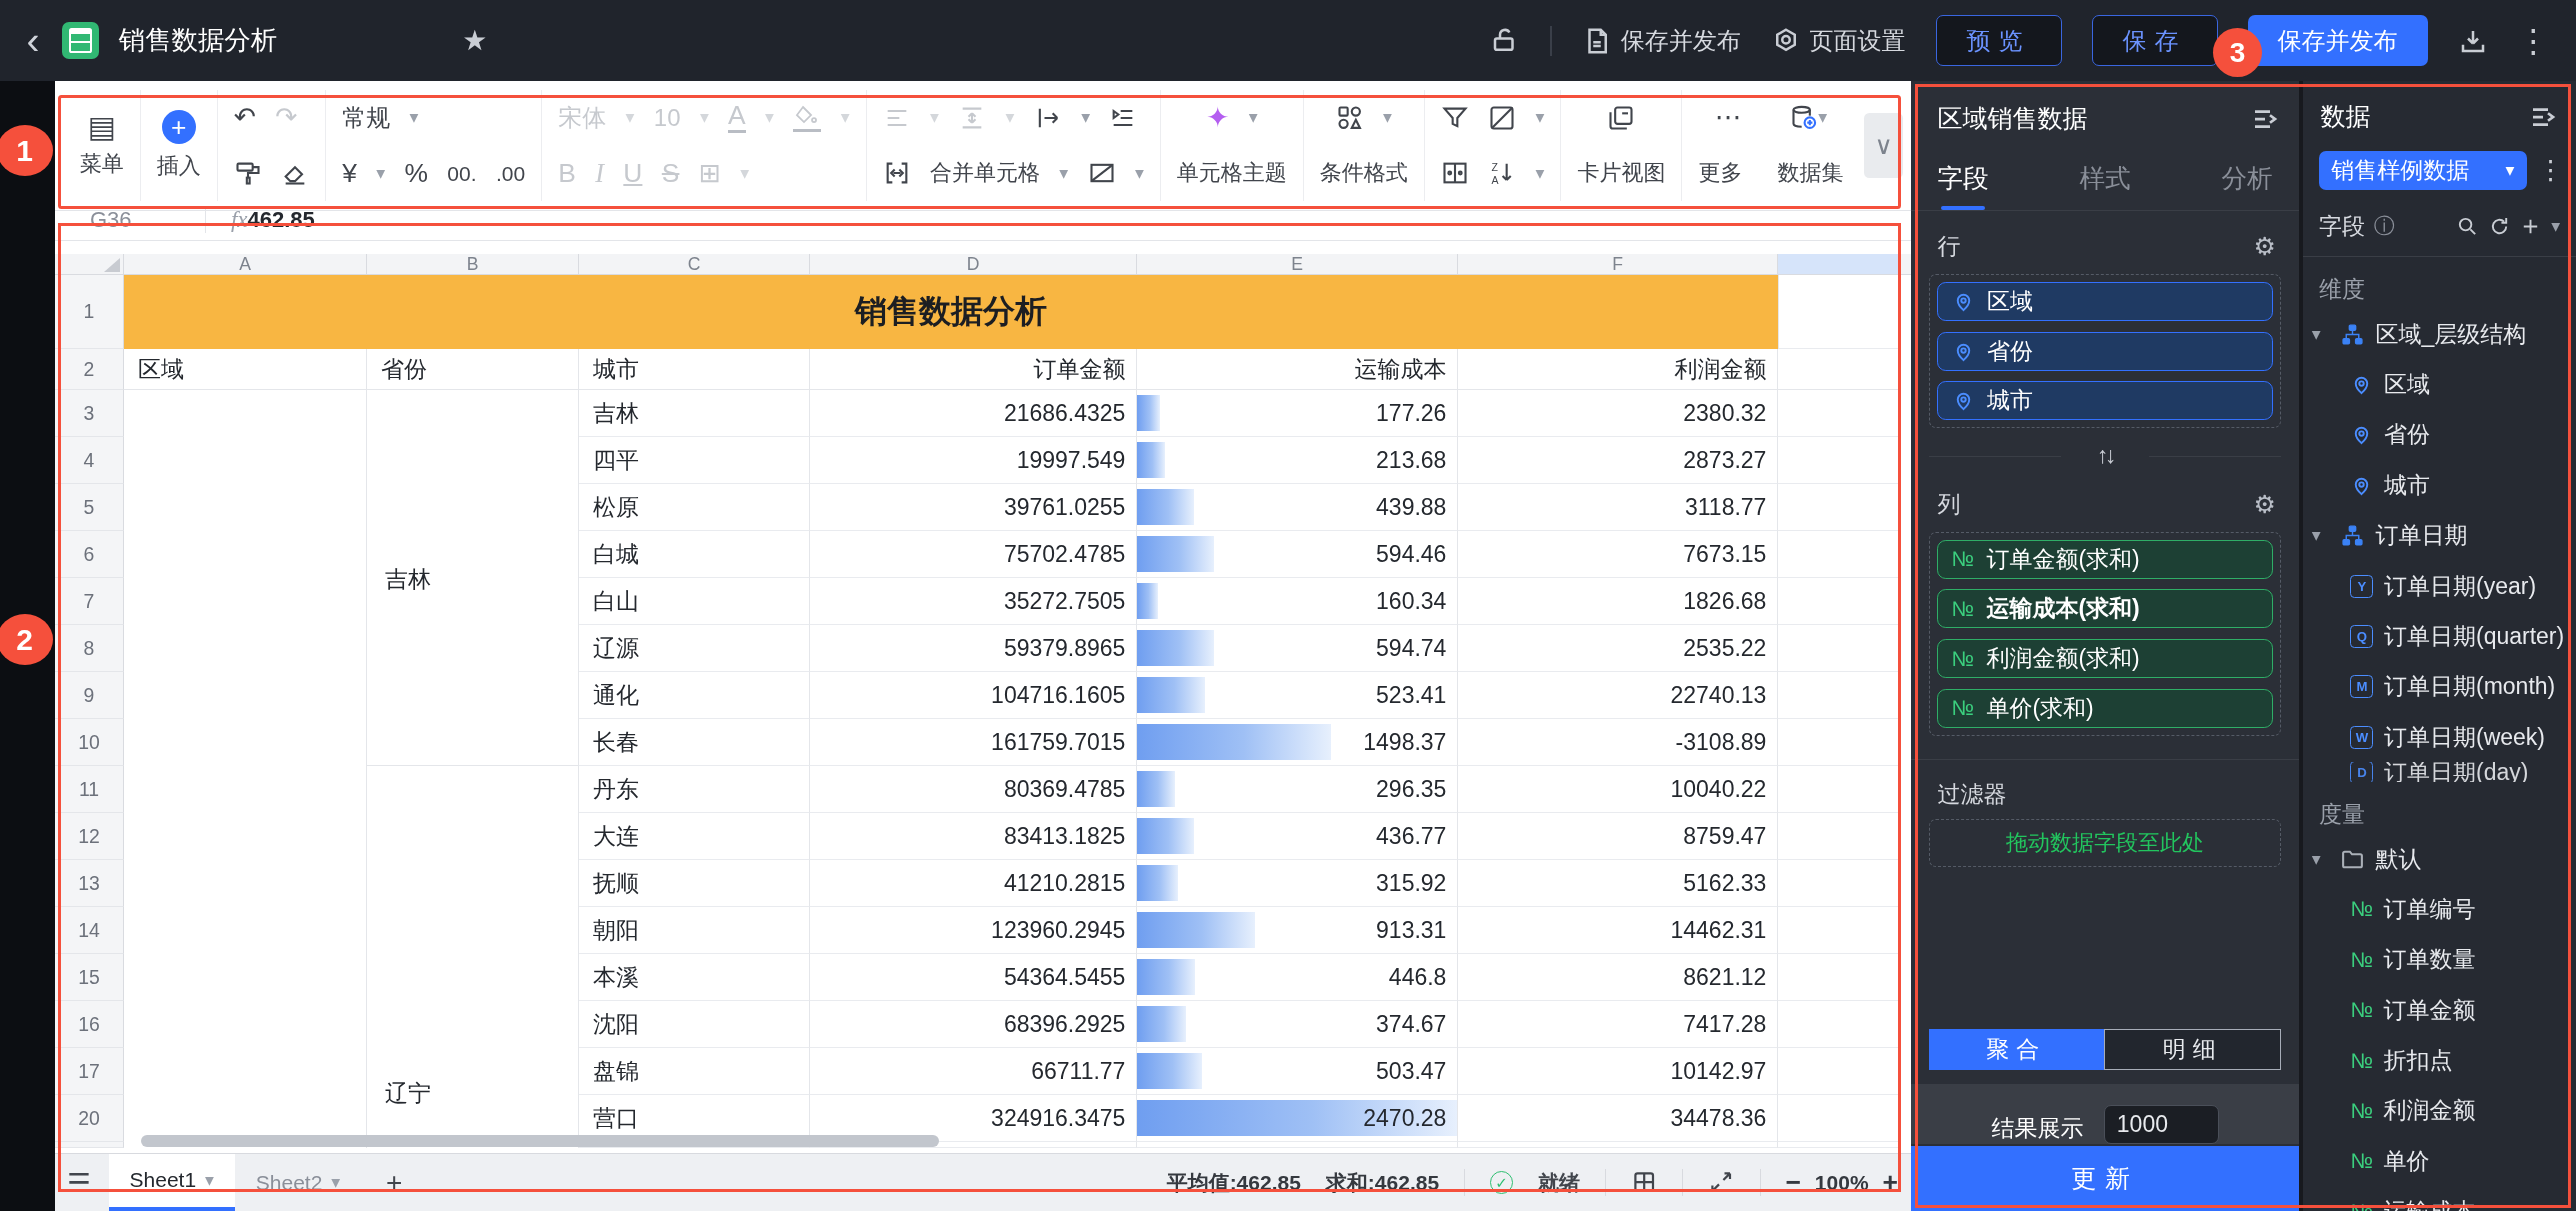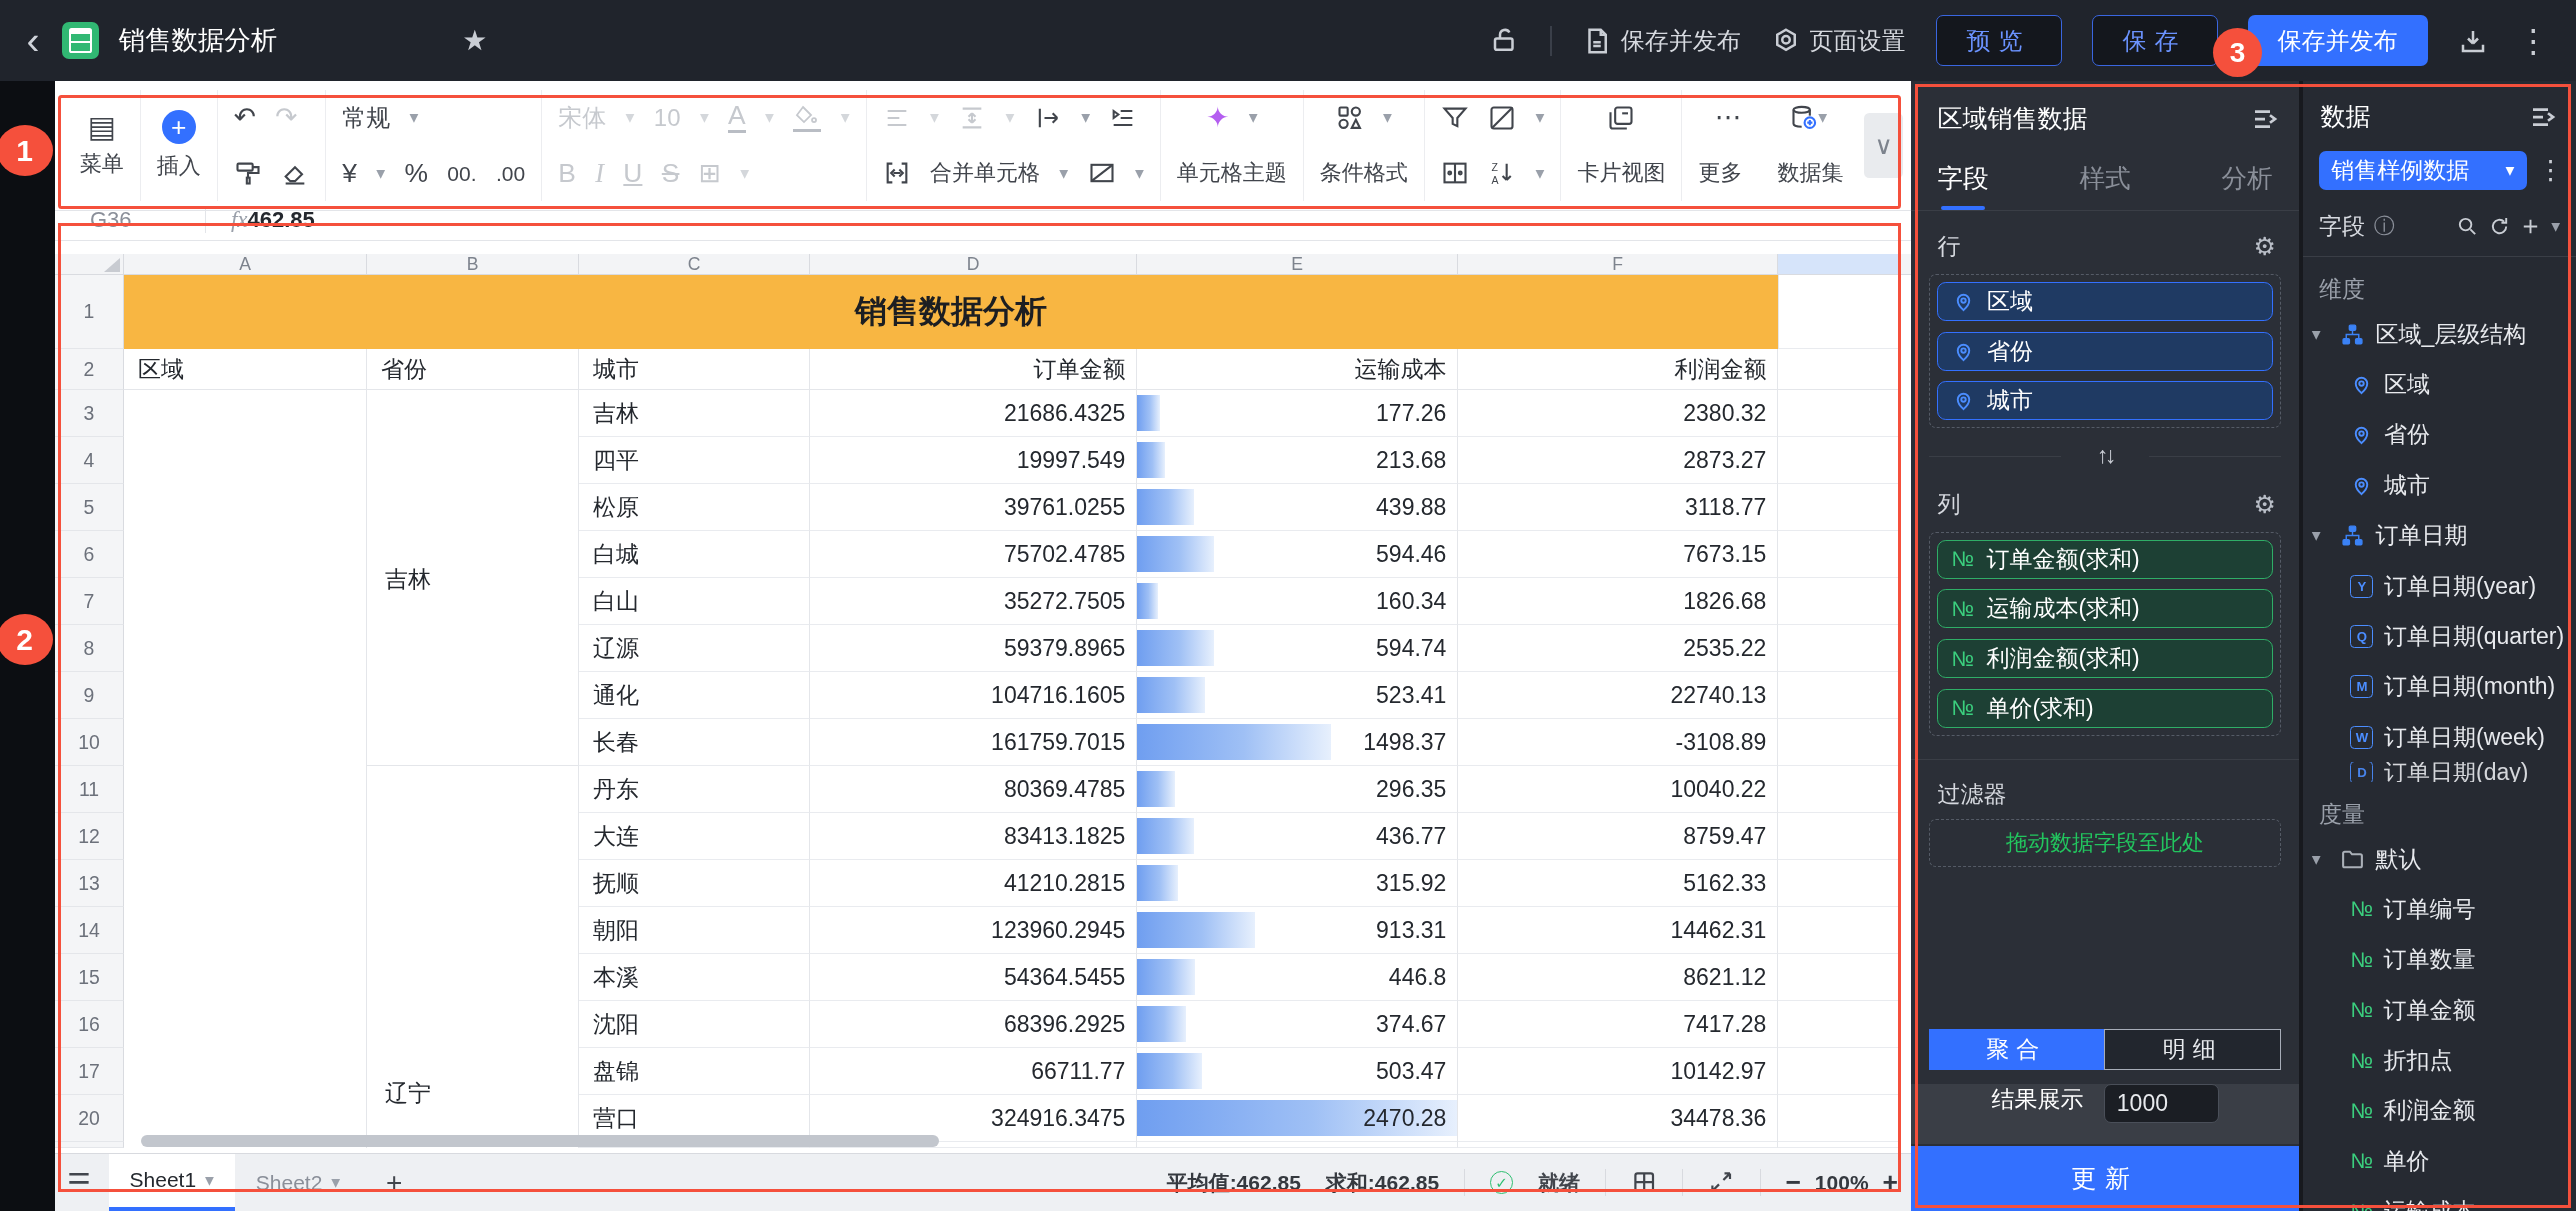--- a/index.html
+++ b/index.html
@@ -120,21 +120,21 @@
   .pinsvg{width:23px;height:23px;stroke:#4b8dff;stroke-width:2;fill:none;}
   .updown{display:flex;justify-content:center;color:#c9cdd4;font-size:23px;letter-spacing:-3.5px;margin:14px 0 0 0;position:relative;}
   .updown::before,.updown::after{content:"";position:absolute;top:50%;height:0.9px;background:#3a3e46;width:132px;}
   .updown::before{left:17.6px;} .updown::after{right:17.6px;}
   .dropzone{margin:0 17.6px;border:1.8px dashed #555b66;border-radius:7px;height:48px;display:flex;align-items:center;justify-content:center;
             font-size:22px;color:#22c55e;}
   .toggle{position:absolute;left:17.6px;right:17.6px;bottom:141px;height:41px;display:flex;}
   .tg{flex:1;display:flex;align-items:center;justify-content:center;font-size:23px;letter-spacing:7px;}
   .tg.on{background:#3370ff;color:#fff;}
   .tg.off{background:#22262e;border:0.9px solid #a7adb8;color:#e8eaee;}
-  .resstrip{position:absolute;left:0;right:0;bottom:67px;height:60px;background:#3a3e46;display:flex;align-items:flex-start;justify-content:center;gap:20px;}
+  .resstrip{position:absolute;left:0;right:0;bottom:67px;height:60px;background:#3a3e46;display:flex;align-items:flex-end;justify-content:center;gap:20px;}
   .reslbl{font-size:23px;color:#fff;}
   .resinput{width:115px;height:39px;background:#1b1e24;border:0.9px solid #4a4f59;border-radius:7px;color:#e8eaee;
             font-size:23px;padding:0 12.3px;display:flex;align-items:center;}
   .updatebtn{position:absolute;left:0;right:0;bottom:0;height:65px;background:#3370ff;color:#fff;font-size:25px;letter-spacing:8.8px;
              display:flex;align-items:center;justify-content:center;}
   .pdivider{position:absolute;left:2299px;top:81px;width:3.5px;height:1130px;background:#17191e;}
   .panel2{position:absolute;left:2303px;top:81px;width:273px;height:1130px;background:#262a32;color:#e8eaee;overflow:hidden;}
   .p2head{display:flex;align-items:center;justify-content:space-between;padding:19.4px 17.6px 0 17.6px;}
   .p2title{font-size:25px;color:#fff;}
   .dsrow{display:flex;align-items:center;gap:10.6px;padding:17.6px 12.3px 0 16px;}
@@ -738,21 +738,21 @@
         <span>列</span>
       <span class="gear">⚙</span>
       </div>
     <div class="dashed" id="col-pills">
         <div class="pill green">
           <div class="nsym" style="display: inline;">№</div>
           <div class="" style="display: inline;">订单金额(求和)</div>
         </div>
         <div class="pill green">
           <div class="nsym" style="display: inline;">№</div>
-          <div class="" style="display: inline;">运输成本(求和)</div>
+          <div class="" style="display: inline; font-weight: bold;">运输成本(求和)</div>
         </div>
         <div class="pill green">
           <div class="nsym" style="display: inline;">№</div>
           <div class="" style="display: inline;">利润金额(求和)</div>
         </div>
         <div class="pill green">
           <div class="nsym" style="display: inline;">№</div>
           <div class="" style="display: inline;">单价(求和)</div>
         </div>
       </div>

